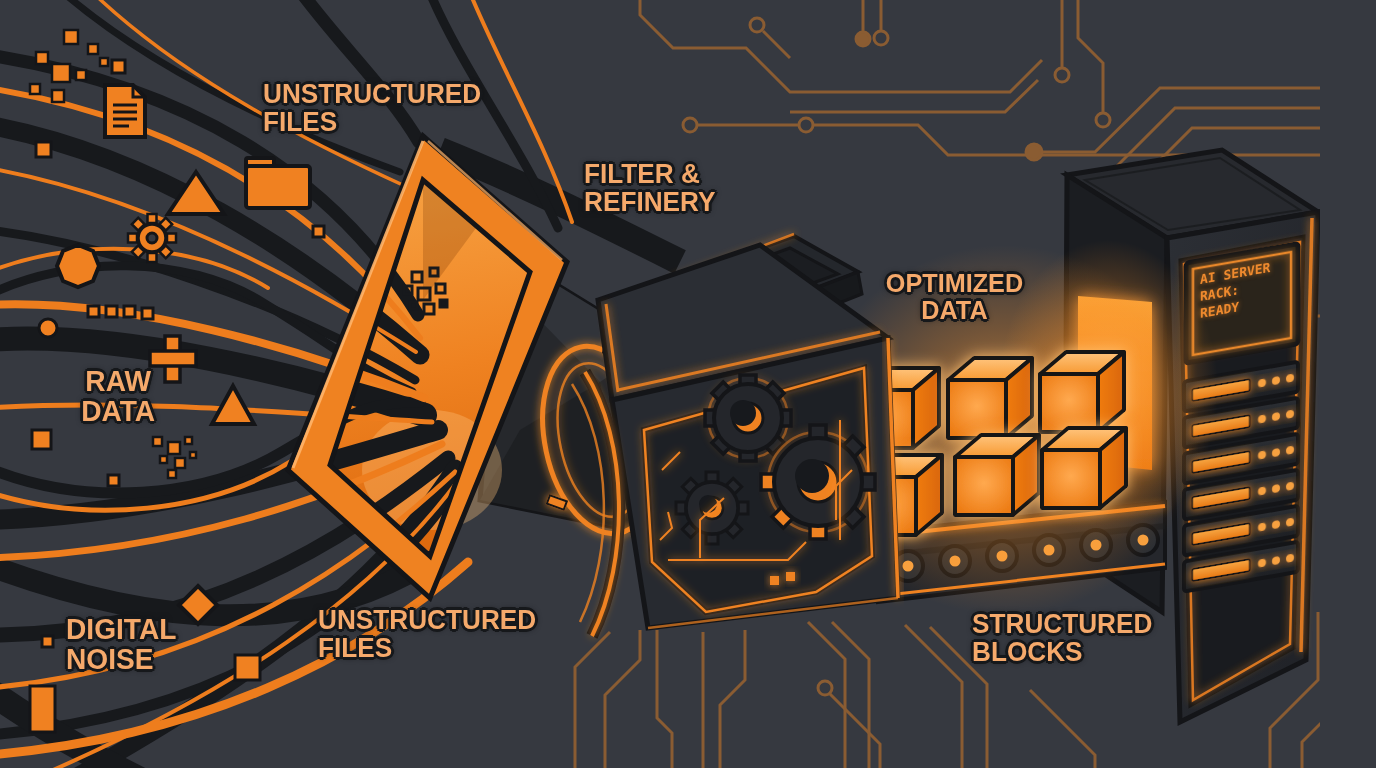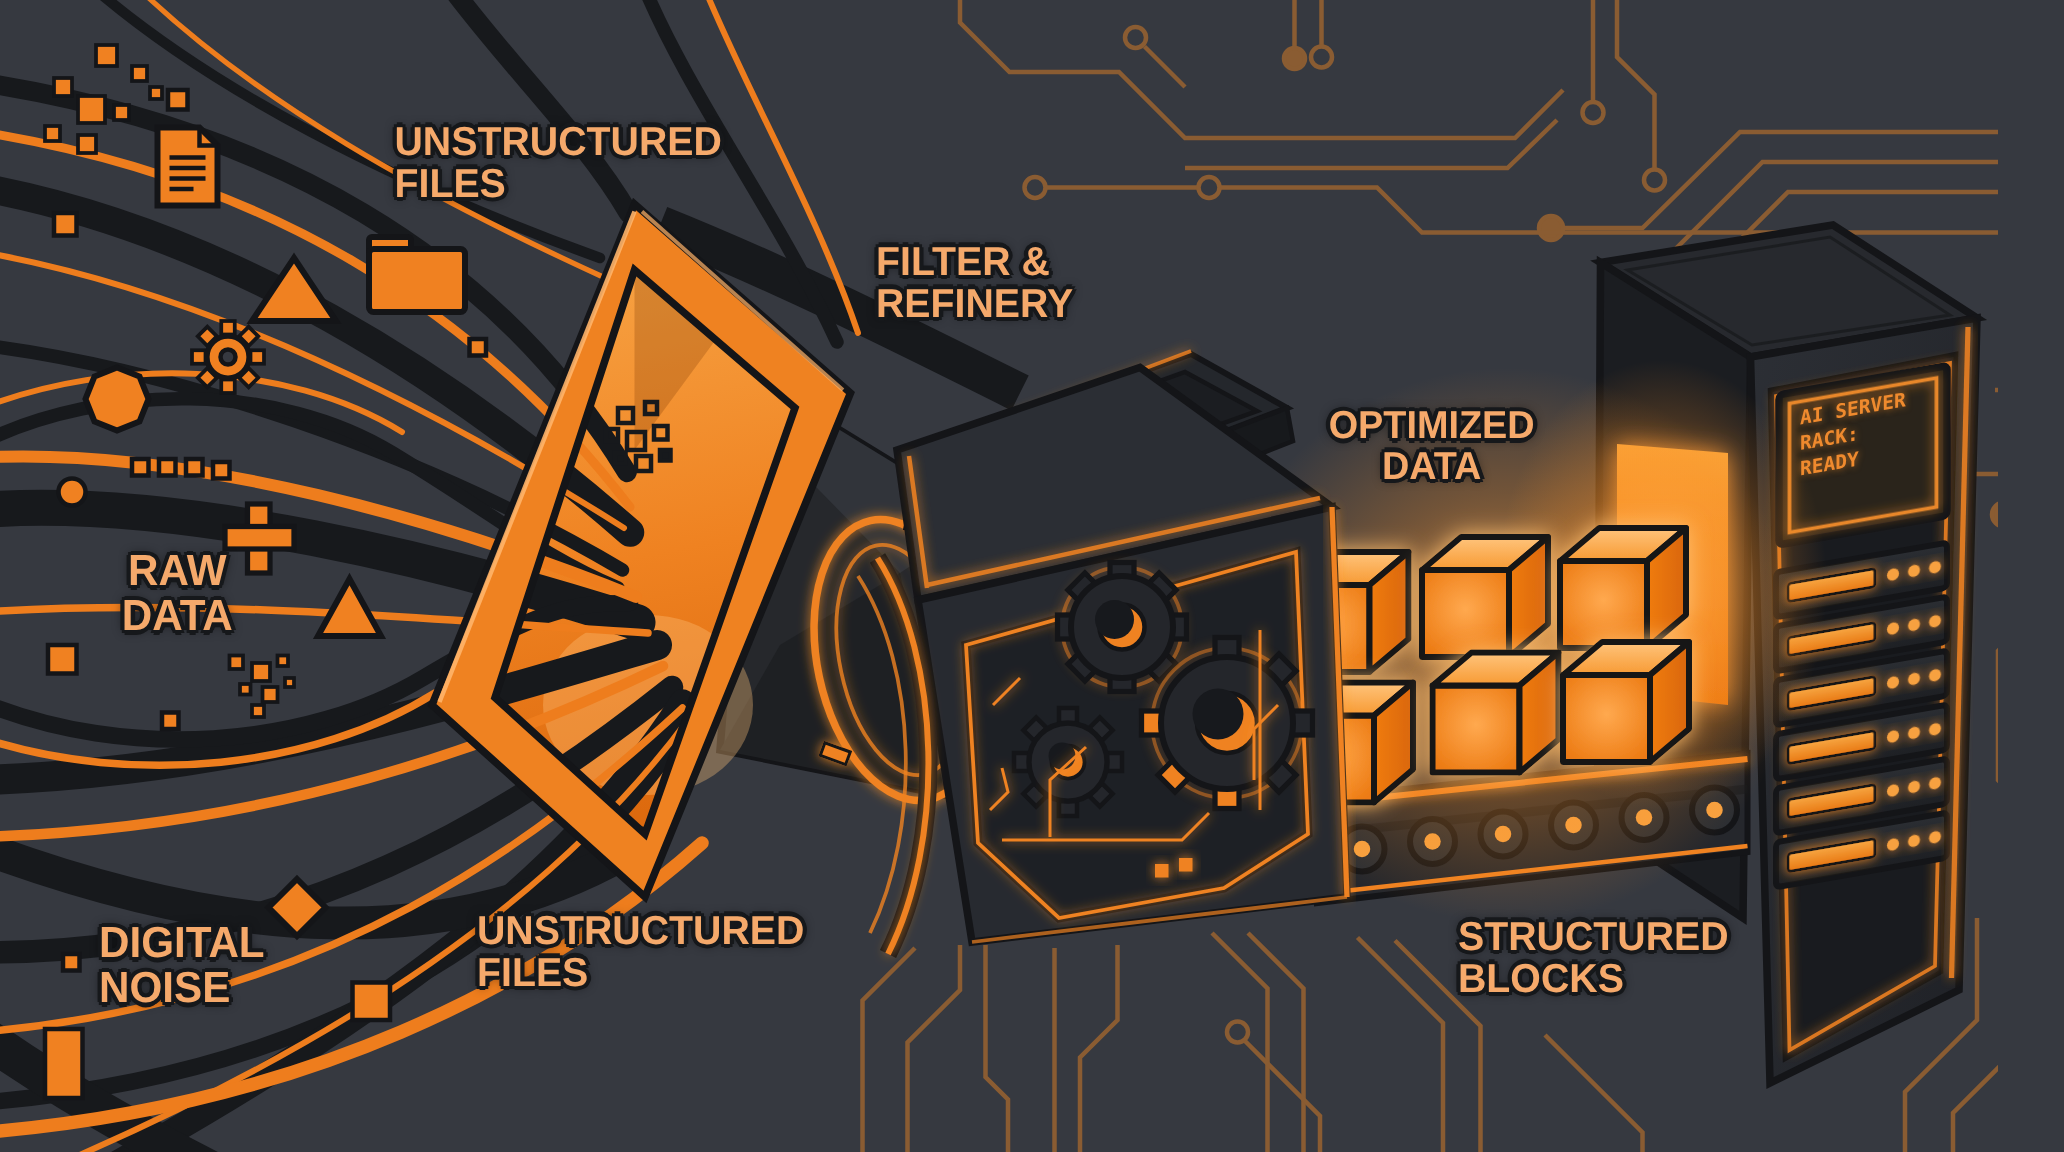--- a/index.html
+++ b/index.html
@@ -1,17 +1,17 @@
 <!DOCTYPE html>
 <html><head>
 <meta charset="utf-8">
 <style>
   html,body{margin:0;padding:0;background:#363940;}
   .stage{position:relative;width:1320px;height:768px;overflow:hidden;background:#363940;
-         font-family:"Liberation Sans",sans-serif;padding-left:12px;}
+         font-family:"Liberation Sans",sans-serif;}
   .stage svg{position:absolute;left:0;top:0;}
   .label{position:absolute;font-weight:700;color:#f5a96b;white-space:pre-line;line-height:1.05;
          transform:scaleX(.97);transform-origin:left top;letter-spacing:0;
          text-shadow:-3px 0 0 #16181b,3px 0 0 #16181b,0 -3px 0 #16181b,0 3px 0 #16181b,
                      -2px -2px 0 #16181b,2px -2px 0 #16181b,-2px 2px 0 #16181b,2px 2px 0 #16181b,
                      0 0 7px rgba(0,0,0,.85);}
   .lbl-unstructured-top{left:263px;top:80px;font-size:27px;}
   .lbl-filter{left:584px;top:160px;font-size:27px;}
   .lbl-optimized{left:872px;top:270px;font-size:26px;width:170px;text-align:center;}
   .lbl-raw{left:60px;top:366px;font-size:29px;width:120px;text-align:center;}

